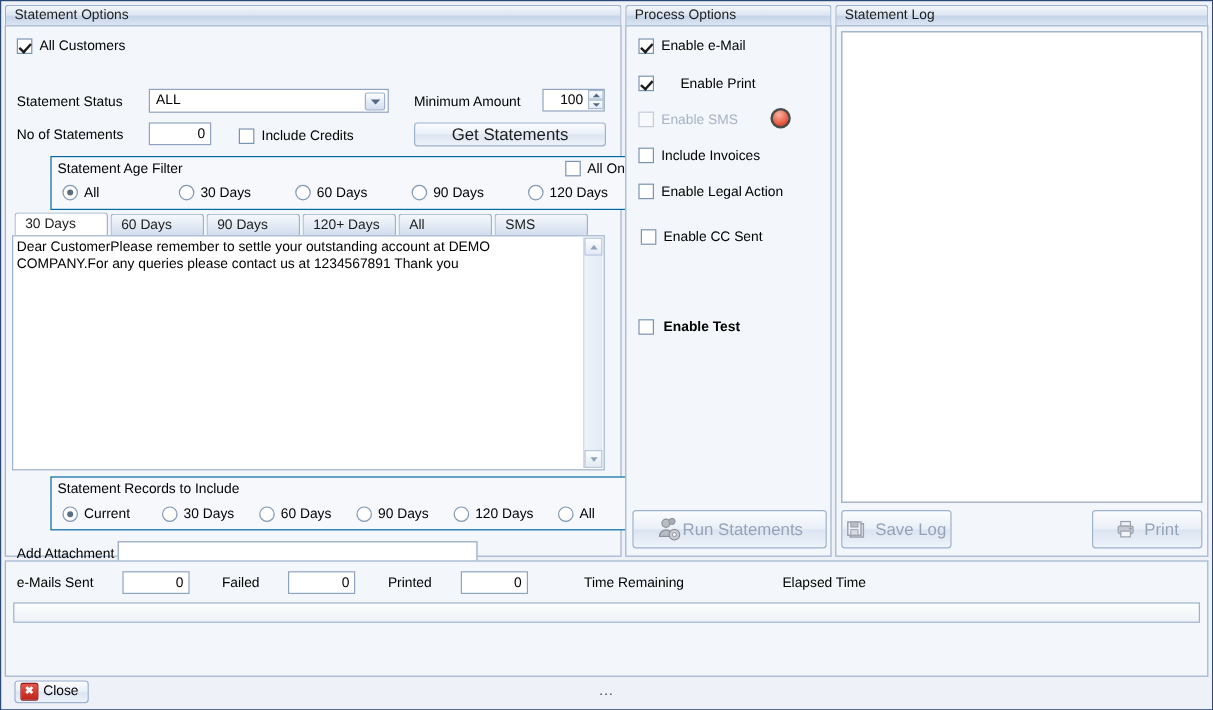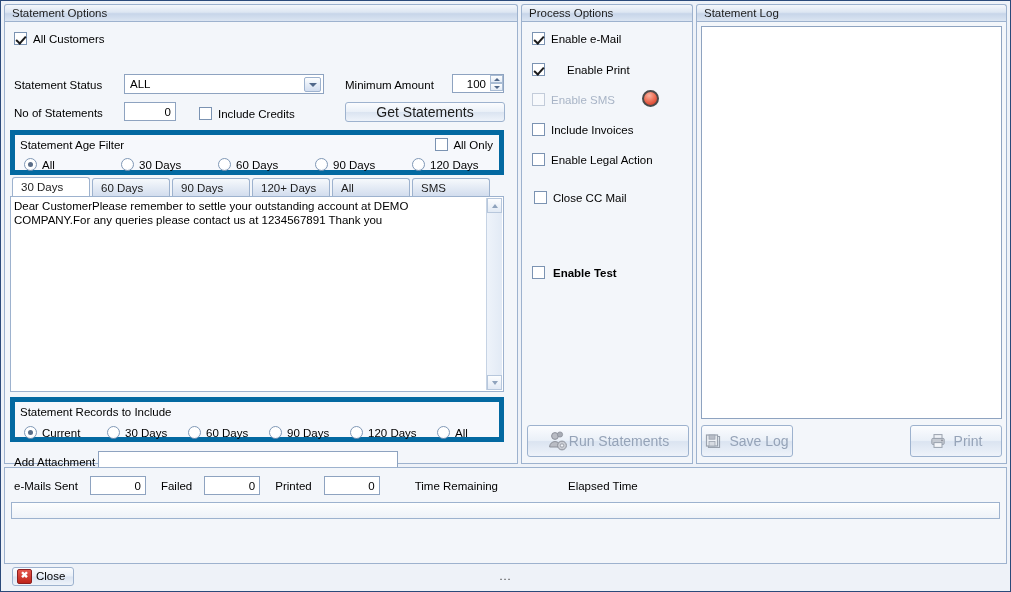--- a/index.html
+++ b/index.html
@@ -173,22 +173,23 @@
     background:linear-gradient(to bottom,#fcfdfe,#e2eaf5);
     display:flex;align-items:center;justify-content:center;
   }
   .vscroll .arw.bot{position:absolute;bottom:0;left:0;right:0;}
   .vscroll .arw i{display:block;width:0;height:0;border-left:3px solid transparent;border-right:3px solid transparent;}
   .vscroll .arw.top i{border-bottom:4px solid #8fa3bd;}
   .vscroll .arw.bot i{border-top:4px solid #8fa3bd;}
 
   
   .subgroup{
-    box-sizing:border-box;border:5px solid #0369a1;background:#f6f8fc;
+    box-sizing:border-box;border:1px solid #0369a1;background:#f6f8fc;
     position:relative;
+    margin-left:32px;
   }
   .log-box{
     box-sizing:border-box;border:1px solid #8ea3c0;background:#fff;
   }
 
   
   .led{
     width:17px;height:17px;border-radius:50%;
     background:radial-gradient(circle at 40% 28%,#f8b3a2 0%,#ef7c63 38%,#e0513a 70%,#c33a22 100%);
     border:2px solid #4a4a4a;box-sizing:border-box;
@@ -373,21 +374,21 @@
           <div class="row" style="position:absolute;left:10px;top:101px;gap:6px;">
             <span class="cbx"></span>
             <span class="lbl">Include Invoices</span>
           </div>
           <div class="row" style="position:absolute;left:10px;top:131px;gap:6px;">
             <span class="cbx"></span>
             <span class="lbl">Enable Legal Action</span>
           </div>
           <div class="row" style="position:absolute;left:12px;top:169px;gap:6px;">
             <span class="cbx"></span>
-            <span class="lbl">Close CC Mail</span>
+            <span class="lbl">Enable CC Sent</span>
           </div>
           <div class="row" style="position:absolute;left:10px;top:244px;gap:8px;font-weight:bold;">
             <span class="cbx"></span>
             <span class="lbl">Enable Test</span>
           </div>
 
           <div class="btn dis" style="position:absolute;left:5px;bottom:6px;width:162px;height:32px;">
             <svg width="22" height="22" viewBox="0 0 22 22">
               <circle cx="8" cy="6" r="3.4" fill="#b9bcc4" stroke="#8d919b" stroke-width="1"></circle>
               <path d="M2.6 17c0-3.2 2.4-5.4 5.4-5.4s5.4 2.2 5.4 5.4z" fill="#b9bcc4" stroke="#8d919b" stroke-width="1"></path>
@@ -423,21 +424,21 @@
               <rect x="11.1" y="6.7" width="1.8" height="1.5" fill="#8d919b"></rect>
             </svg>
             <span>Print</span>
           </div>
         </div>
       </div>
     </div>
 
     <div class="panel" style="flex:1;margin-top:3px;">
       <div class="panel-body">
-        <div class="row" style="position:absolute;left:9px;top:8px;gap:4px;">
+        <div class="row" style="position:absolute;left:9px;top:8px;gap:16px;">
           <span class="lbl">e-Mails Sent</span>
           <input class="txtin" style="width: 56px; margin-left: 8px;" readonly="" value="0">
           <span class="lbl" style="margin-left:11px;">Failed</span>
           <input class="txtin" style="width: 56px; margin-left: 8px;" readonly="" value="0">
           <span class="lbl" style="margin-left:11px;">Printed</span>
           <input class="txtin" style="width: 56px; margin-left: 8px;" readonly="" value="0">
           <span class="lbl" style="margin-left:31px;">Time Remaining</span>
           <span class="lbl" style="margin-left:66px;">Elapsed Time</span>
         </div>
         <div class="statusbar" style="position:absolute;left:6px;right:6px;top:34px;">

